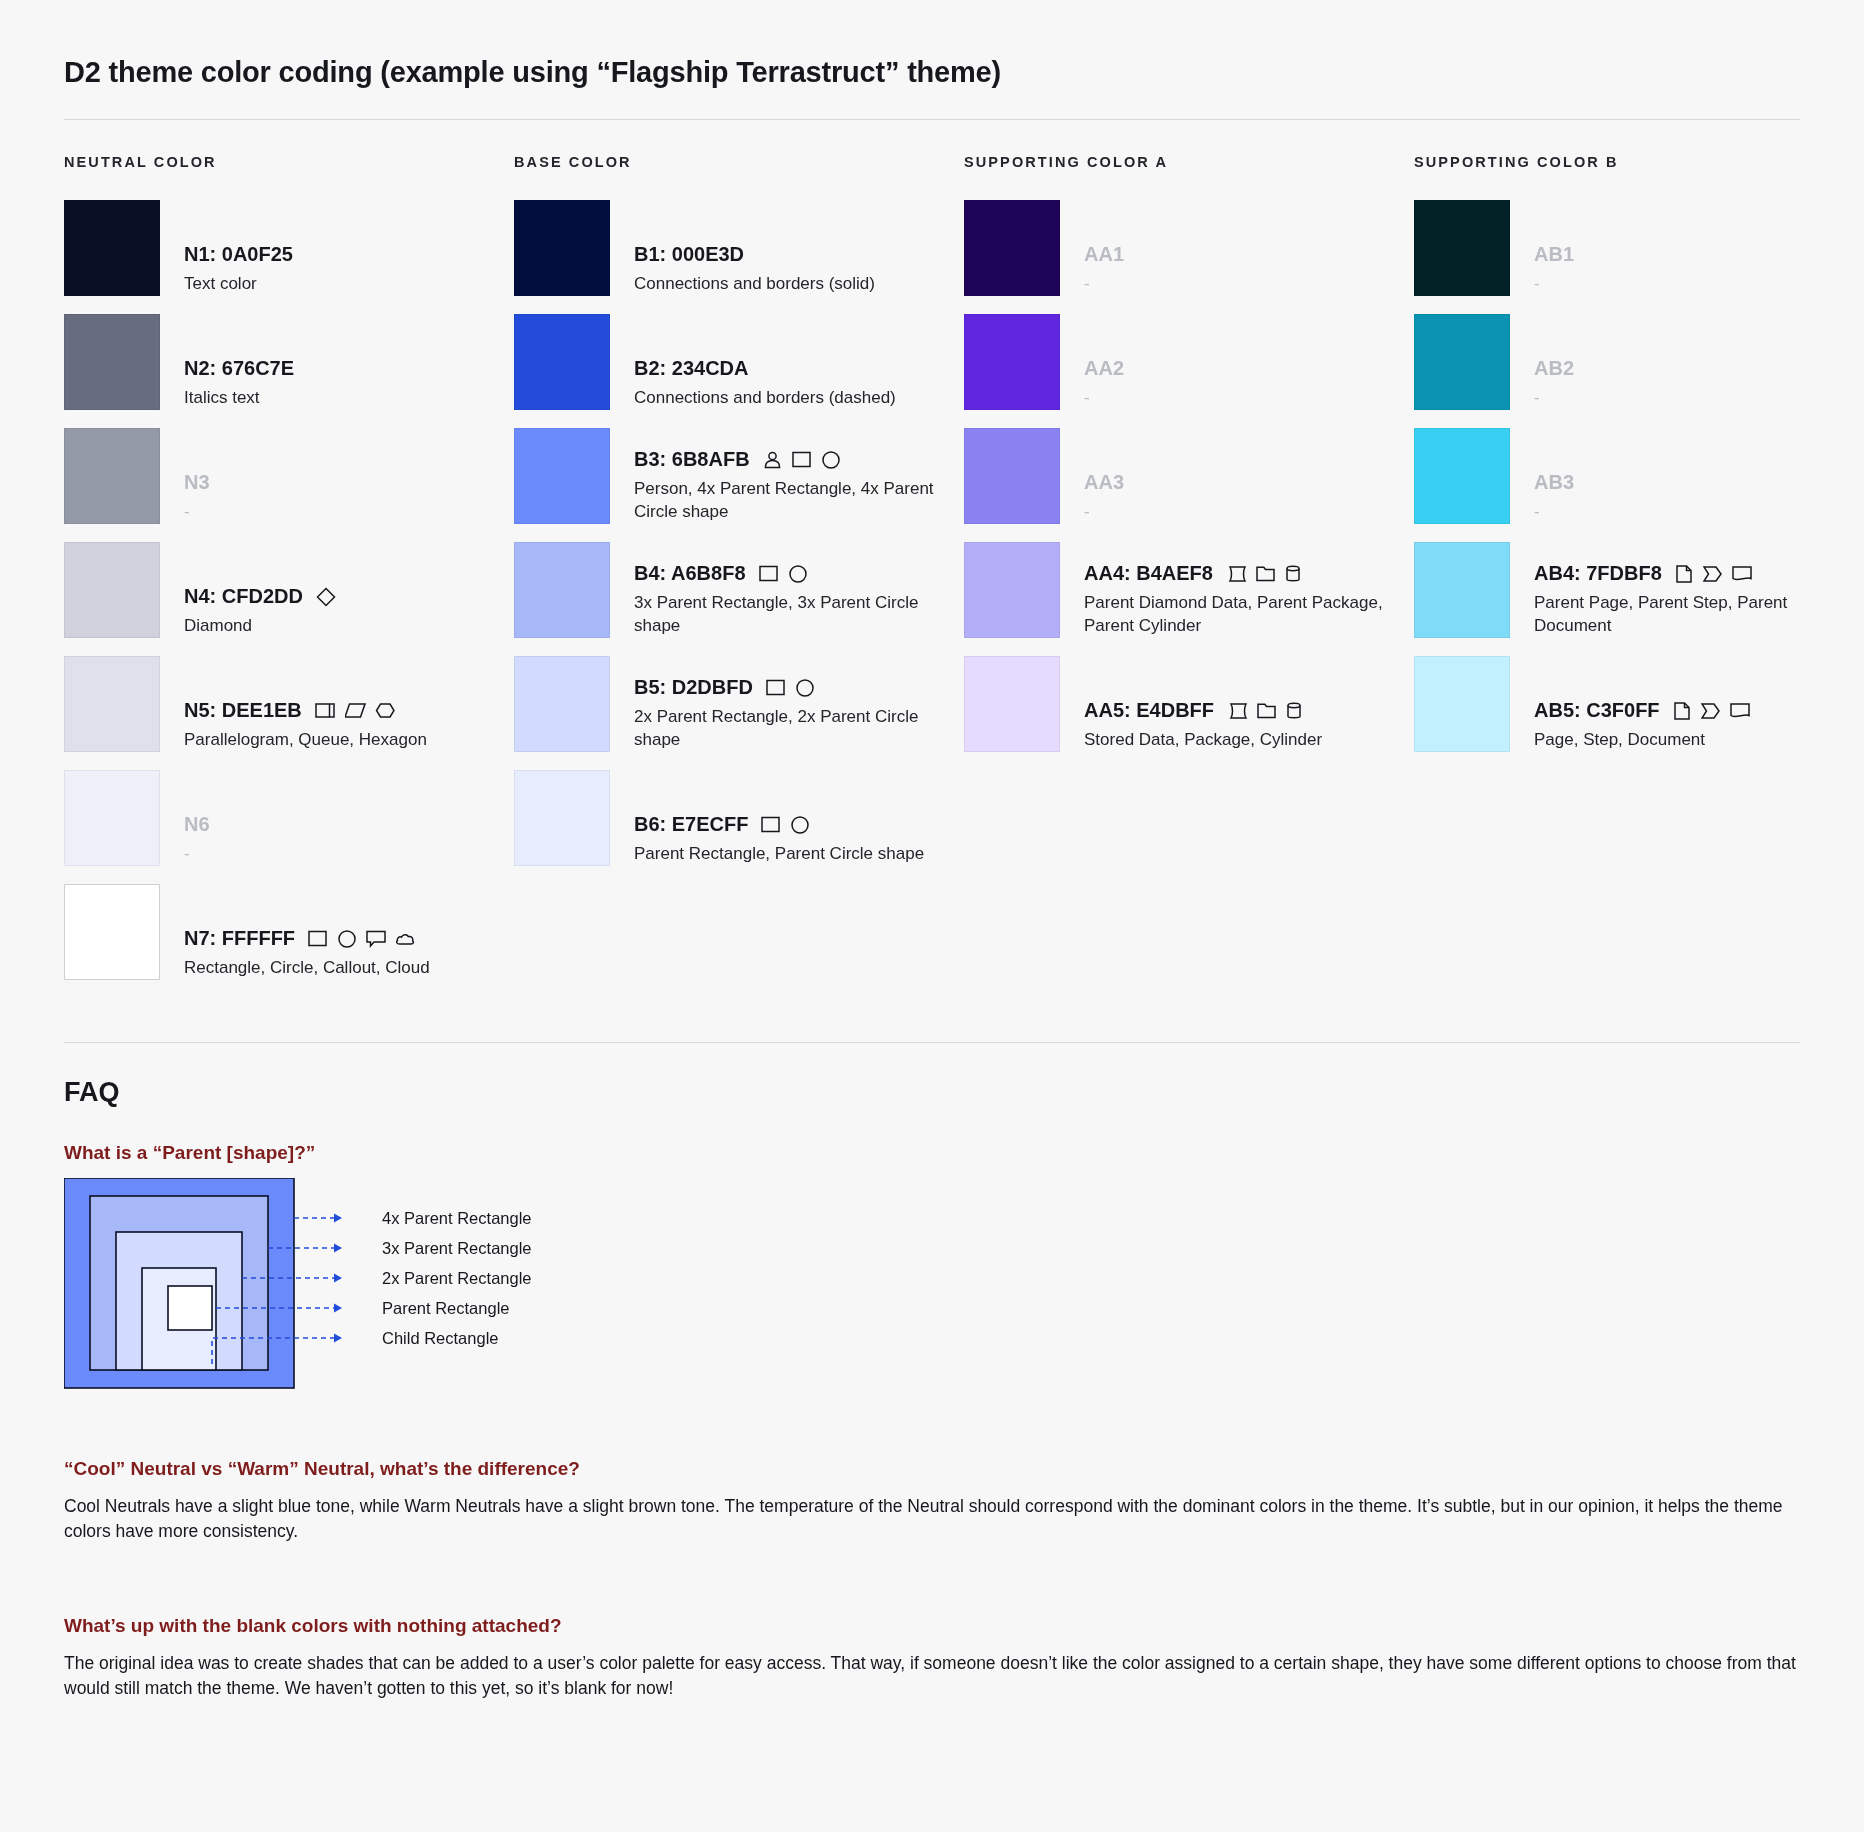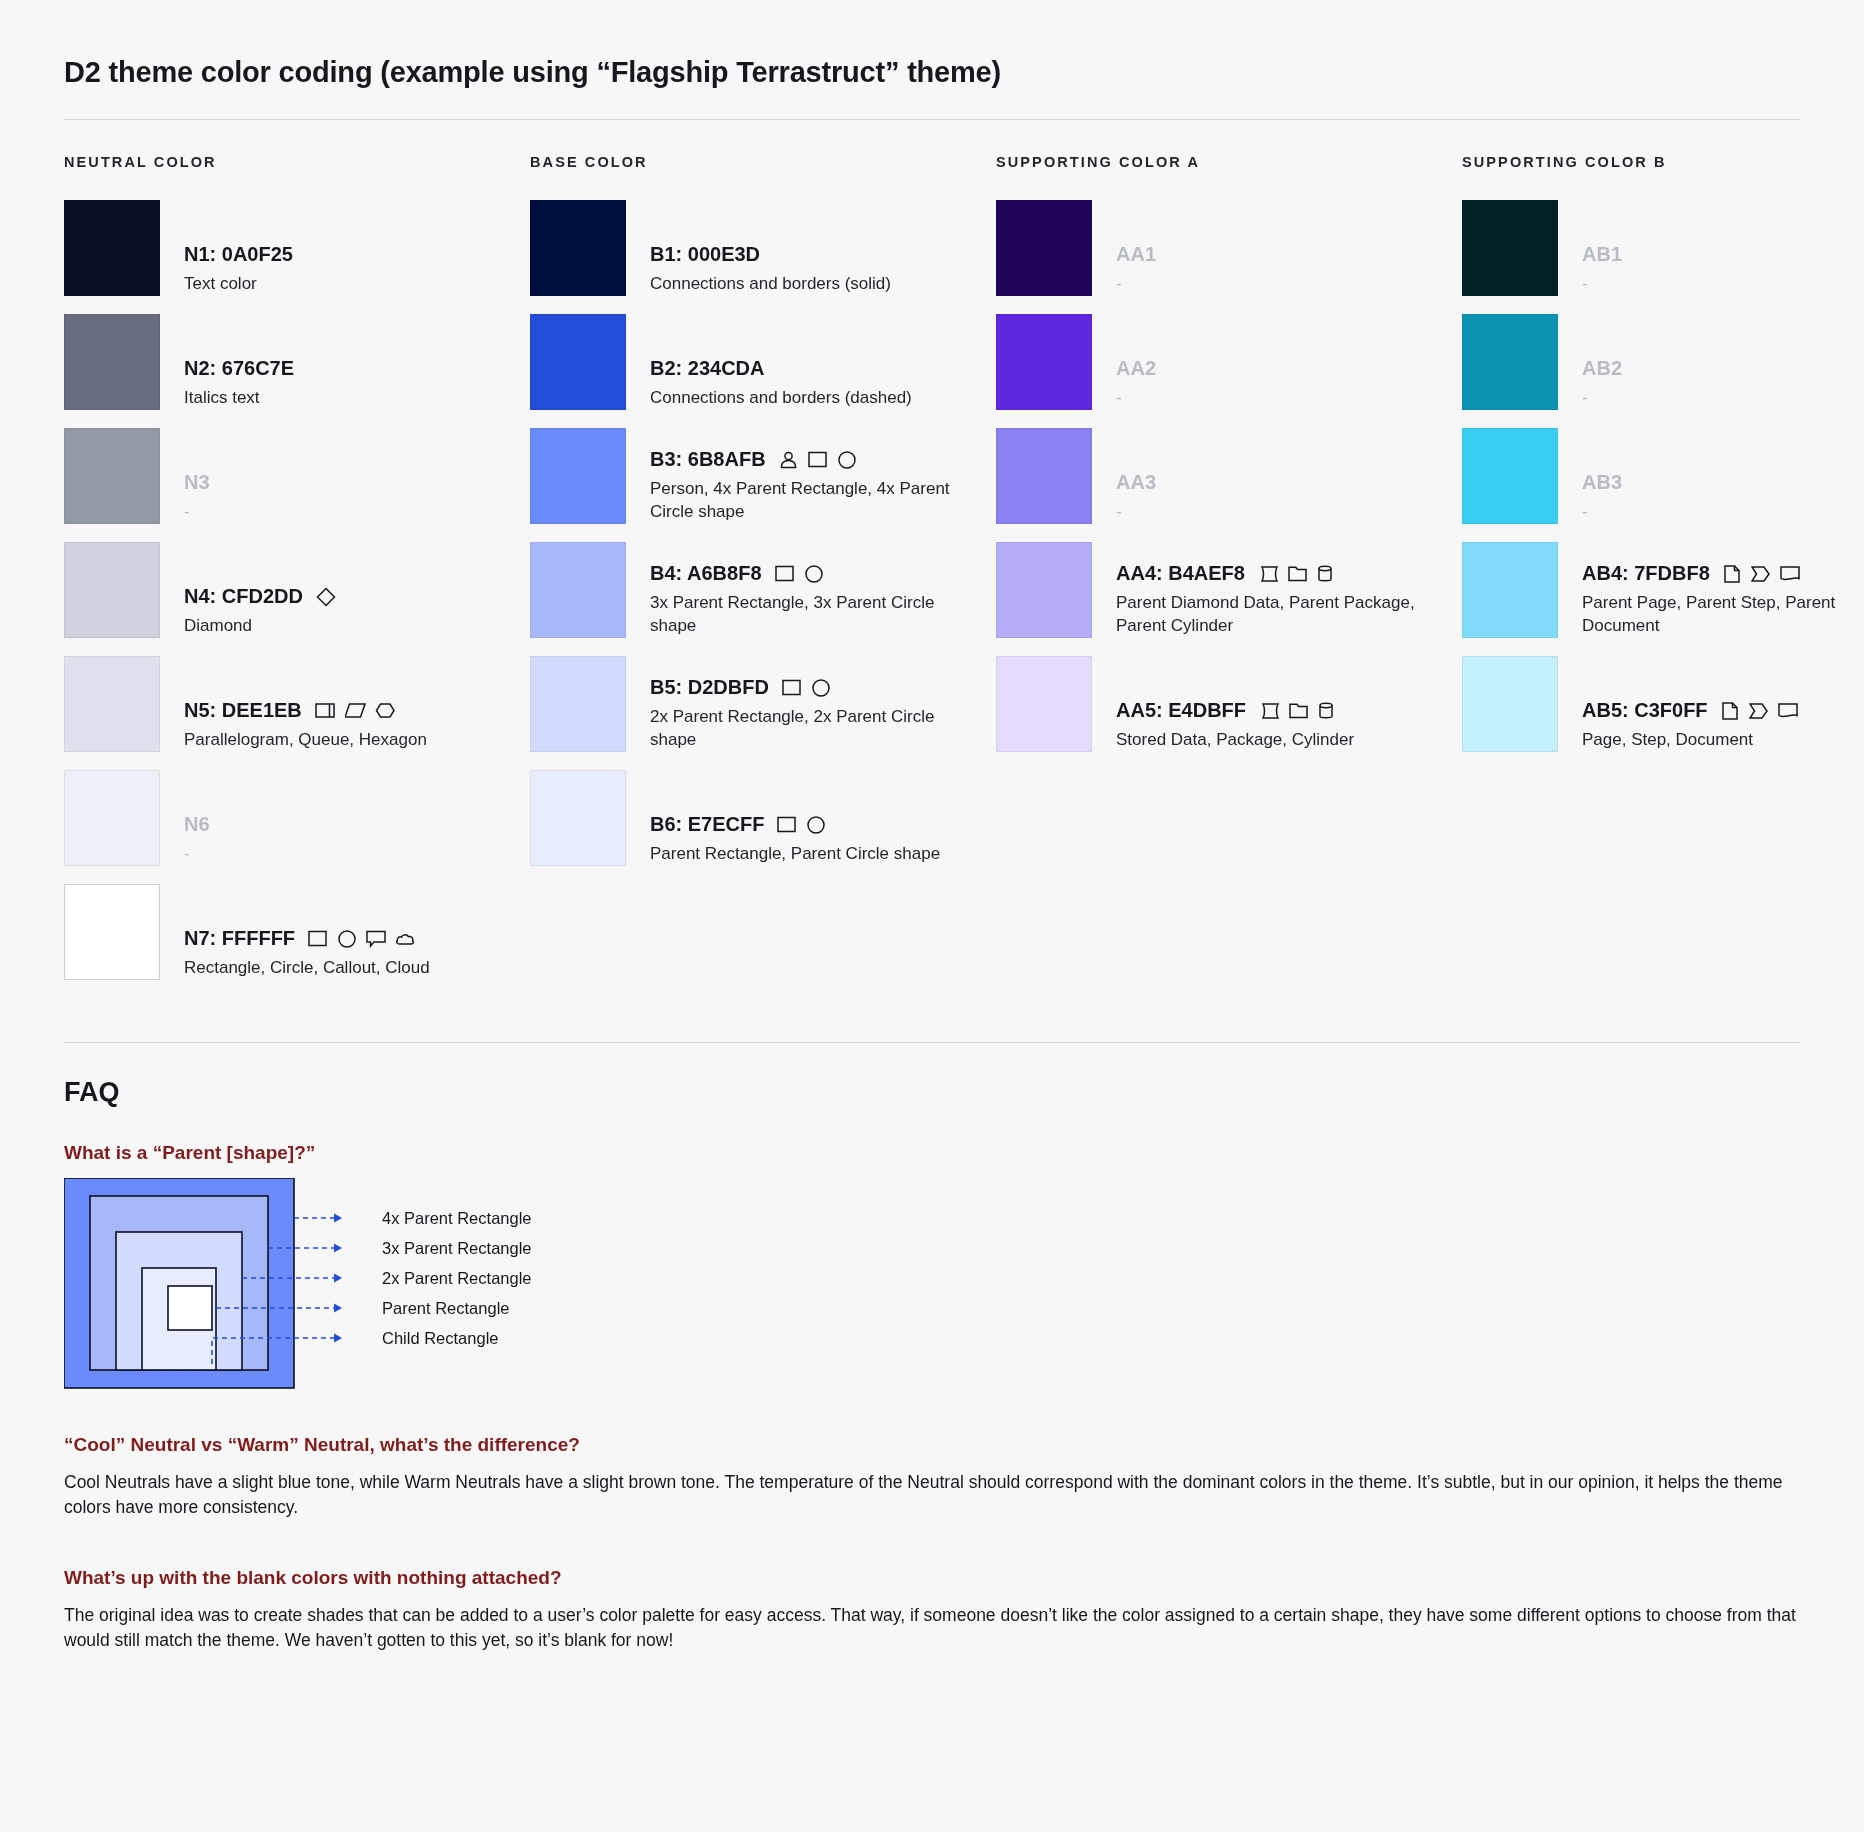--- a/index.html
+++ b/index.html
@@ -25,21 +25,21 @@
     color: #16181d;
   }
   .rule {
     height: 1px;
     background: #d8d8d8;
     width: 100%;
     margin: 0;
   }
   .columns {
     display: flex;
-    gap: 16px;
+    gap: 0;
     margin-top: 34px;
   }
   .col {
     width: 450px;
     flex: 0 0 450px;
   }
   .col-head {
     font-size: 14.5px;
     font-weight: bold;
     letter-spacing: 2.1px;
@@ -101,21 +101,21 @@
     font-weight: bold;
     margin: 0 0 34px 0;
   }
   .faq-wrap { margin-top: 34px; }
   h3.q {
     font-size: 19px;
     font-weight: bold;
     margin: 0 0 14px 0;
     color: #7f1d1d;
   }
-  h3.q.spaced { margin-top: 46px; }
+  h3.q.spaced { margin-top: 70px; }
   p.a {
     font-size: 17.5px;
     line-height: 1.45;
     margin: 0;
     color: #16181d;
     max-width: 1740px;
   }
   .nest-diagram {
     position: relative;
     width: 520px;

